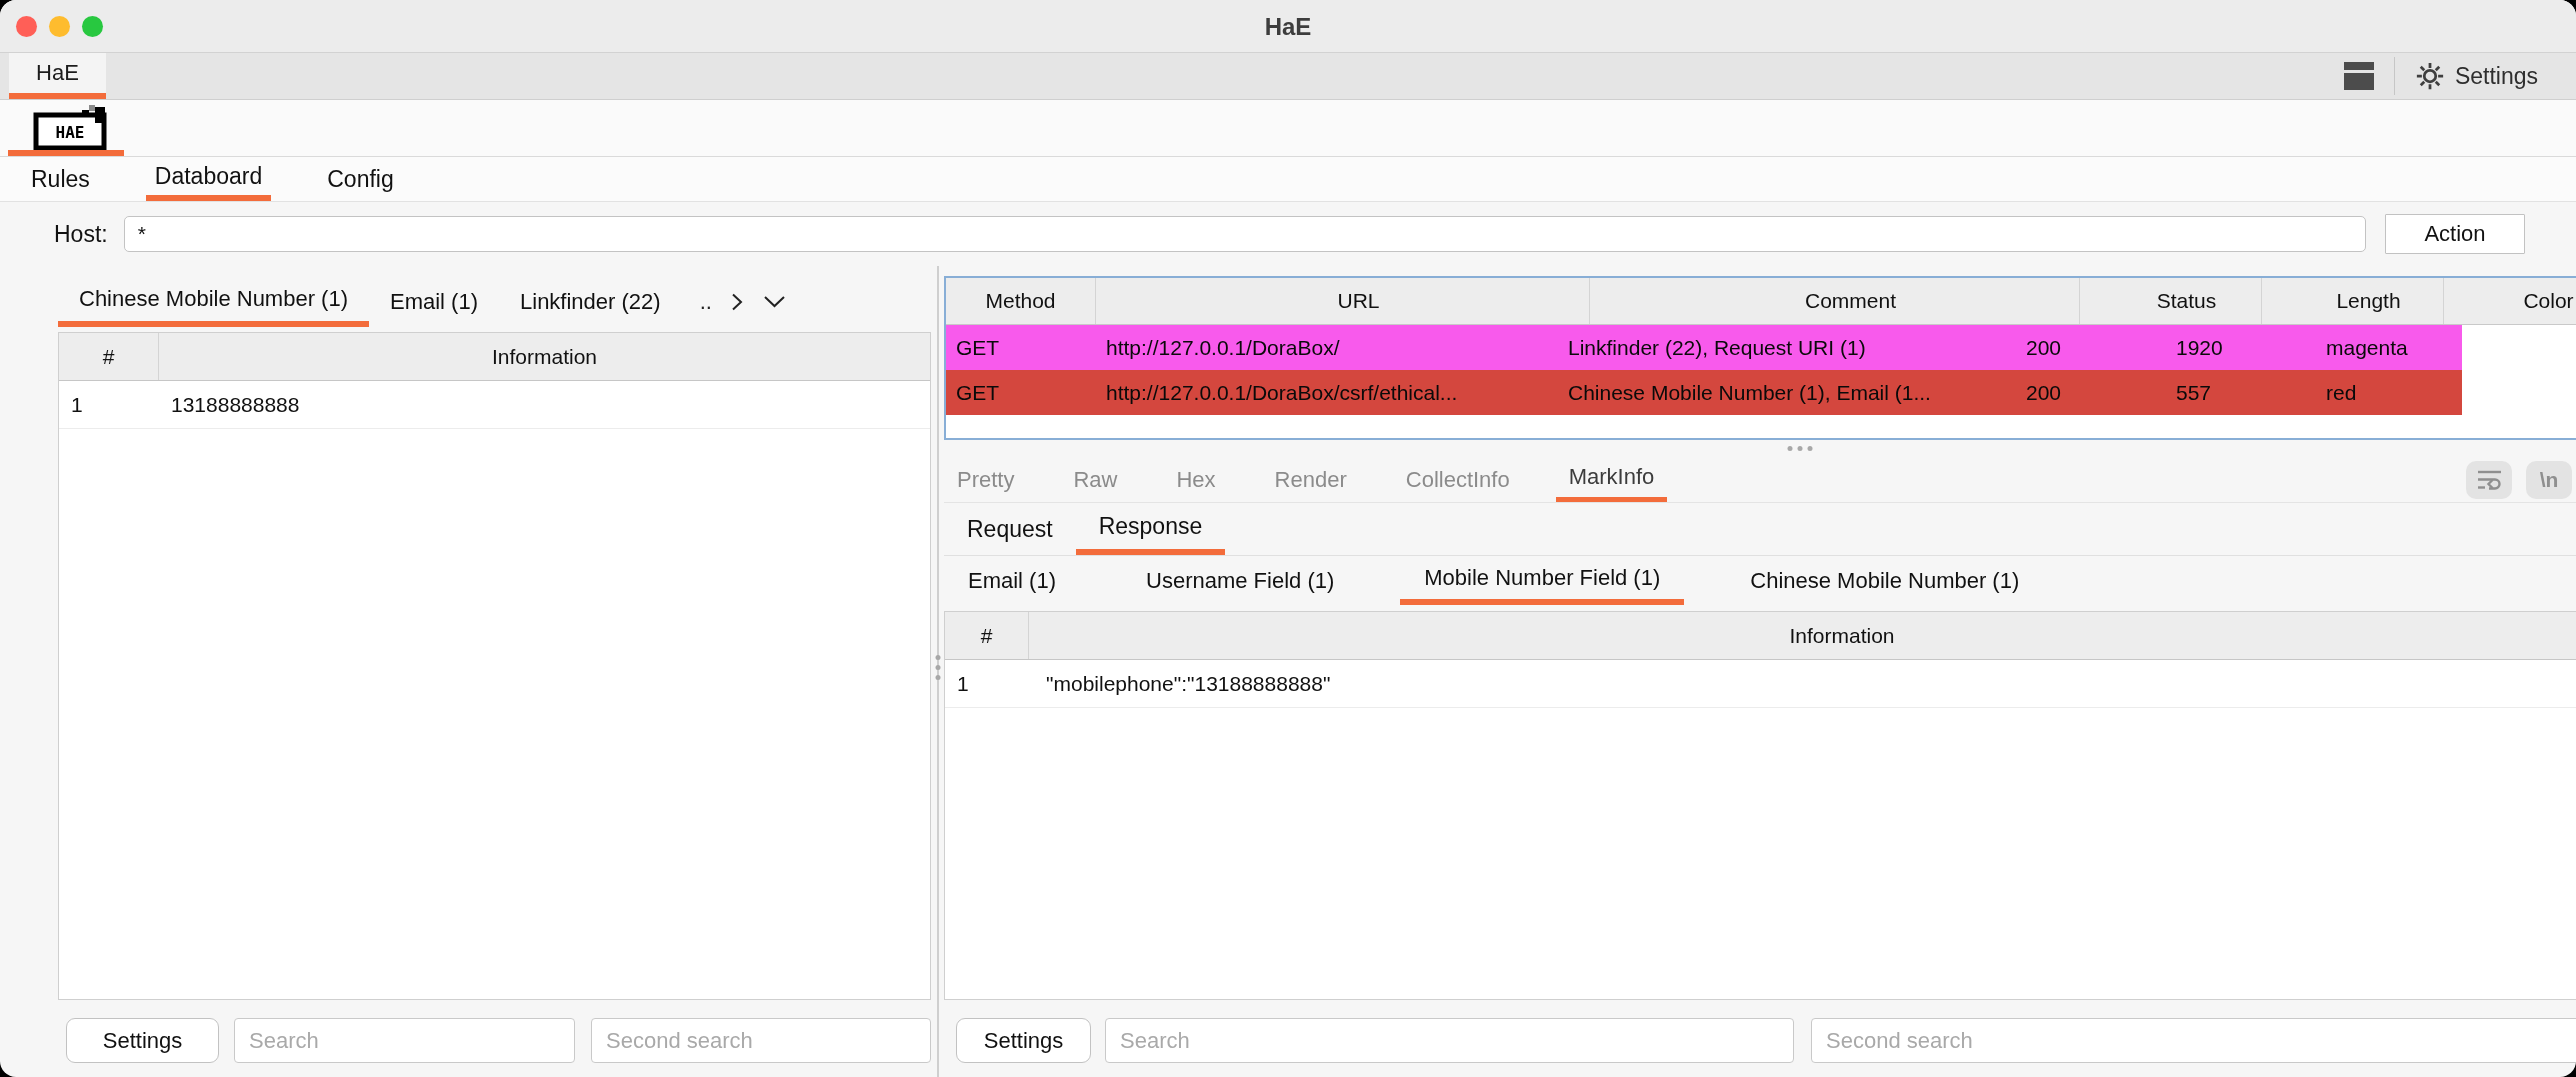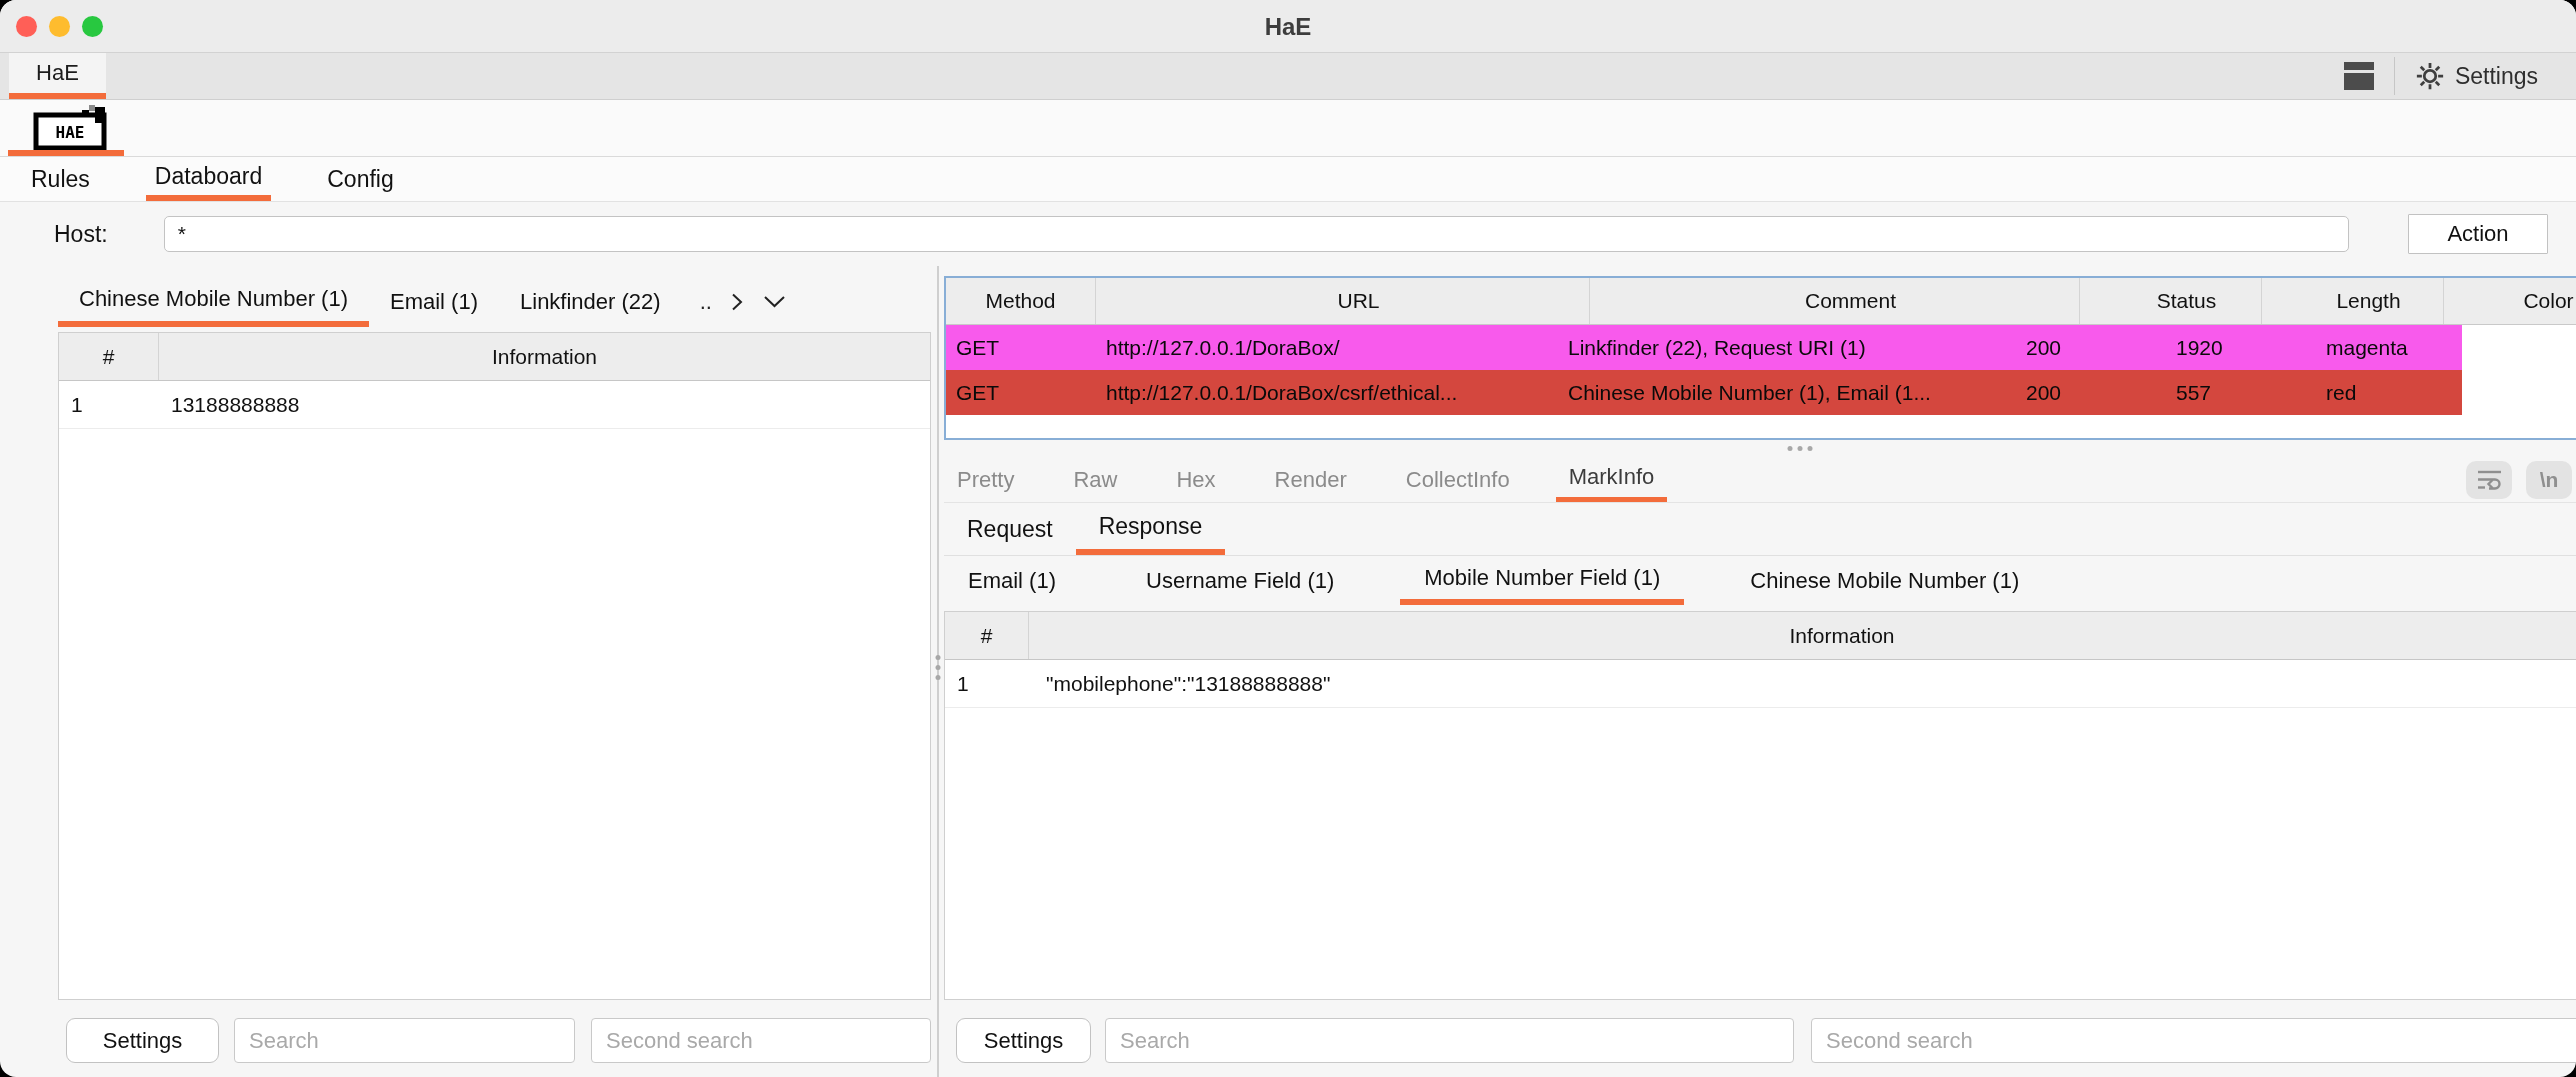--- a/index.html
+++ b/index.html
@@ -31,21 +31,21 @@
   
   .bannerrow{height:57px;background:#fafafa;border-bottom:1px solid #dadada;display:flex;align-items:center;position:relative;}
   .logo{margin-left:33px;width:84px;height:46px;}
   .banner-underline{position:absolute;left:8px;bottom:0;width:116px;height:6px;background:#f36c3b;}
   .subtitle{margin-left:42px;font-size:23px;color:#b3b3b3;}
   
   .navrow{height:45px;background:#fbfbfb;border-bottom:1px solid #e2e2e2;display:flex;align-items:stretch;padding-left:22px;}
   .nav-tab{padding:17px 9px;margin-right:47px;display:flex;align-items:center;font-size:23px;color:#111;}
   .nav-tab.active{border-bottom:6px solid #f36c3b;}
   
-  .hostrow{height:64px;display:flex;align-items:center;padding-left:54px;padding-right:28px;gap:40px;}
+  .hostrow{height:64px;display:flex;align-items:center;padding-left:54px;padding-right:51px;}
   .host-label{font-size:23px;color:#111;}
   .host-input{margin-left:16px;flex:1;height:36px;border:1px solid #c3c3c3;border-radius:5px;background:#fff;
     font-size:21px;padding:0 13px;font-family:"Liberation Sans",sans-serif;color:#111;outline:none;}
   .action-btn{margin-left:19px;width:140px;height:40px;border:1px solid #c2c2c2;border-radius:1px;background:#fff;
     font-size:22px;color:#111;font-family:"Liberation Sans",sans-serif;}
   
   .content{display:flex;height:811px;}
   .left-region{width:944px;display:flex;flex-direction:column;padding:10px 6px 14px 58px;}
   .splitter-v{width:8px;background:#f1f1f1;border-left:1px solid #cfcfcf;border-right:1px solid #cfcfcf;position:relative;}
   .vdots{position:absolute;left:50%;top:48%;transform:translateX(-50%);display:flex;flex-direction:column;gap:5px;}

